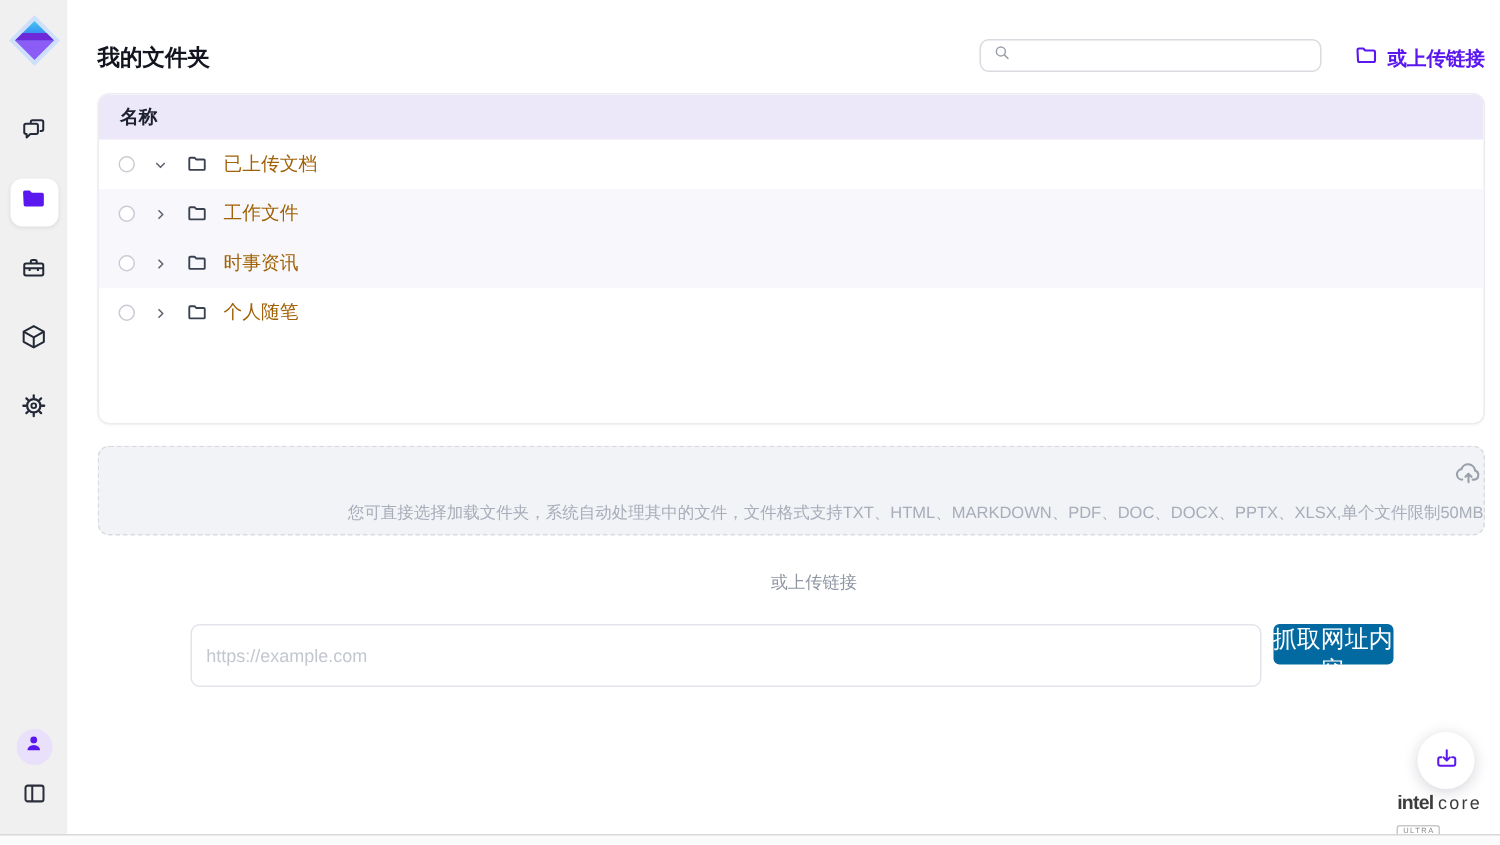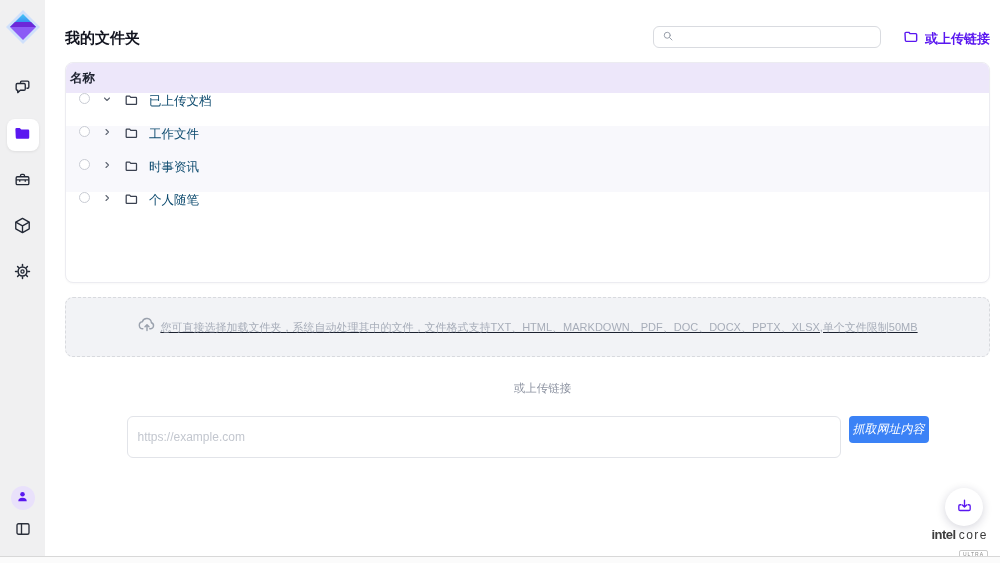--- a/index.html
+++ b/index.html
@@ -37,53 +37,53 @@
   .create-btn { margin-left:22px; display:flex; align-items:center; gap:6px; border:none;
     background:none; color:#5a17f0; font-size:13px; font-weight:bold; cursor:pointer;
     font-family:"Liberation Sans",sans-serif; }
   .create-btn svg { width:16px; height:16px; }
 
   
   .table-card { margin:14px 10px 0 20px; height:221px; background:#fff;
     border:1px solid #ececf1; border-radius:8px; overflow:hidden;
     box-shadow:0 1px 2px rgba(20,20,40,.03); display:flex; flex-direction:column; }
   .thead { height:30px; flex:none; background:#ede7fa; display:flex; align-items:center;
-    padding-left:4px; font-size:12.5px; font-weight:bold; color:#1e2230; }
-  .trow { height:33px; flex:none; display:flex; align-items:flex-start; padding-left:13px;
-    gap:11px; font-size:12.5px; color:#0c4a6e; cursor:pointer; }
+    padding-left:14px; font-size:12.5px; font-weight:bold; color:#1e2230; }
+  .trow { height:33px; flex:none; display:flex; align-items:center; padding-left:13px;
+    gap:11px; font-size:12.5px; color:#a16207; cursor:pointer; }
   .trow.alt { background:#f8f8fc; }
   .row-check { width:11px; height:11px; border:1.5px solid #c9ccd4; border-radius:50%;
     background:#fff; flex:none; cursor:pointer; }
   .chev { width:12px; height:12px; color:#5f6672; flex:none; cursor:pointer; }
   .row-folder { width:15px; height:15px; color:#3a4150; flex:none; }
   .row-name { margin-left:-1px; }
 
   
   .dropzone { margin:14px 10px 0 20px; height:60px; background:#f2f3f6;
-    border:1.5px dashed #d8dade; border-radius:8px; display:flex; 
-    align-items:center; justify-content:center; gap:3px; cursor:pointer;text-decoration:underline; }
+    border:1.5px dashed #d8dade; border-radius:8px; display:flex; flex-direction:column;
+    align-items:flex-end; justify-content:center; gap:3px; cursor:pointer; }
   .dropzone svg { width:20px; height:20px; color:#9aa1ad; }
   .drop-hint { font-size:11px; color:#a7adb9; }
 
   .or-link { margin-top:24px; text-align:center; font-size:11.5px; color:#8f95a3;padding-left:40px; }
 
   .url-row { margin-top:20px; padding:0 10px 0 20px; display:flex; justify-content:center; gap:8px; }
   .url-input { width:714px; height:42px; border:1px solid #e2e4e9; border-radius:6px;
     padding:0 10px; font-size:12px; color:#333; outline:none;
     font-family:"Liberation Sans",sans-serif; }
   .url-input::placeholder { color:#c3c7cf; }
-  .fetch-btn { width:80px; height:27px; background:#3b82f6; color:#fff; border:none;
-    border-radius:4px; font-size:12px; cursor:pointer; font-family:"Liberation Sans",sans-serif;font-style:italic; }
+  .fetch-btn { width:80px; height:27px; background:#0369a1; color:#fff; border:none;
+    border-radius:4px; font-size:16px; cursor:pointer; font-family:"Liberation Sans",sans-serif; }
 
   
   .fab { position:absolute; left:945px; top:488px; width:38px; height:38px; border-radius:50%;
     background:#fff; box-shadow:0 2px 10px rgba(20,20,60,.18); display:flex; align-items:center;
     justify-content:center; cursor:pointer; border:none; }
   .fab svg { width:17px; height:17px; color:#5a17f0; }
-  .intel { position:absolute; top:527px; right:12px; text-align:right; color:#3c3c3c; }
+  .intel { position:absolute; top:527px; right:12px; text-align:left; color:#3c3c3c; }
   .intel-line { font-size:13px; display:flex; align-items:baseline; gap:3px; }
   .intel-word { font-weight:bold; letter-spacing:-0.5px; }
   .core-word { font-weight:normal; letter-spacing:1.5px; font-size:12px; }
   .intel-badge { display:inline-block; margin-top:1px; font-size:5px; letter-spacing:1px;
     color:#8b8b8b; border:1px solid #c9c9c9; border-radius:2px; padding:0px 3px; }
 
   .bottom-strip { position:absolute; left:0; bottom:0; width:1000px; height:7px;
     background:#fbfbfb; border-top:1px solid #d8d8d8; }
 </style>
 </head>

